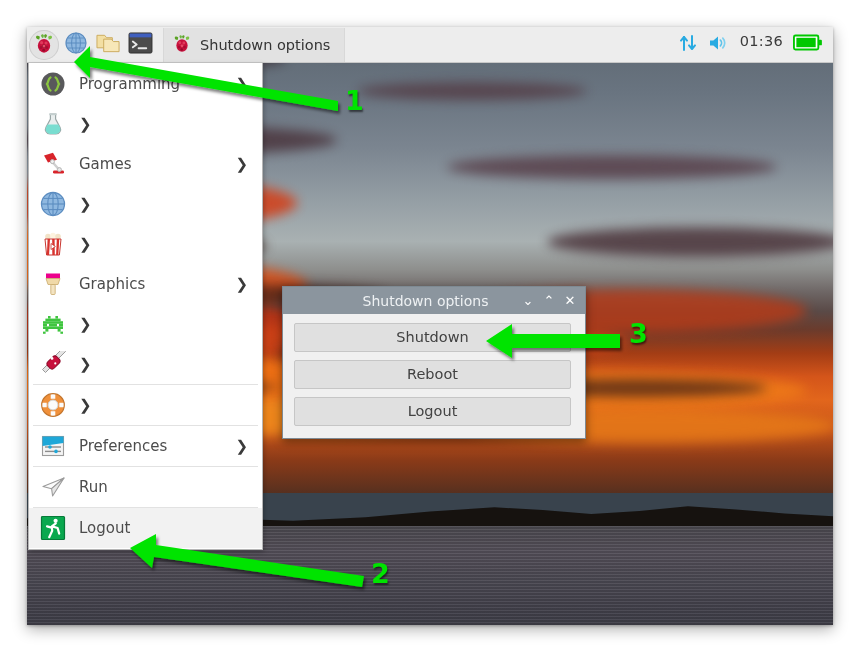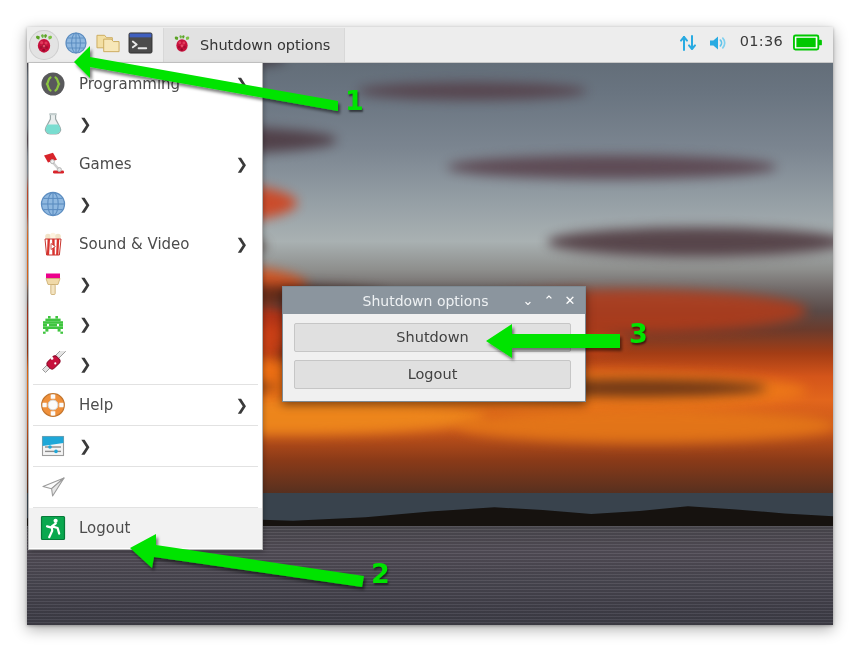--- a/index.html
+++ b/index.html
@@ -430,32 +430,32 @@
             <circle cx="8" cy="5.6" r="2.8" fill="#f2e3c8"></circle>
             <circle cx="13" cy="4.6" r="2.8" fill="#fdf3df"></circle>
             <circle cx="18" cy="5.6" r="2.8" fill="#f2e3c8"></circle>
             <path d="M5 8h16l-1.6 16H6.6z" fill="#ffffff" stroke="#c8352f" stroke-width="1"></path>
             <path d="M7.6 8h2.4l-.9 16H6.9z" fill="#d8332e"></path>
             <path d="M12.2 8h2.4l.2 16h-2.5z" fill="#d8332e"></path>
             <path d="M16.8 8h2.4l-.8 16h-2.3z" fill="#d8332e"></path>
             <path d="M11 12.5l4.4 3-4.4 3z" fill="#ffffff" stroke="#c8352f" stroke-width=".8"></path>
           </svg>
         </span>
-        <span class="mi-label">Sound &amp; Video</span>
         <span class="mi-arrow">❯</span>
       </div>
 
       <div class="menu-item">
         <span class="mi-icon">
           <svg width="26" height="26" viewBox="0 0 26 26">
             <rect x="6" y="2.5" width="14" height="5" fill="#ec008c"></rect>
             <path d="M6 7.5h14l-2 6H8z" fill="#f0d9a8" stroke="#c9a96a" stroke-width=".8"></path>
             <rect x="10.8" y="13.5" width="4.4" height="10" rx="1" fill="#f3e4c2" stroke="#c9a96a" stroke-width=".8"></rect>
           </svg>
         </span>
+        <span class="mi-label">Graphics</span>
         <span class="mi-arrow">❯</span>
       </div>
 
       <div class="menu-item">
         <span class="mi-icon">
           <svg width="26" height="26" viewBox="0 0 26 26" fill="#3fc53f">
             <rect x="8" y="5" width="2.6" height="2.6"></rect>
               <rect x="15.4" y="5" width="2.6" height="2.6"></rect>
             <rect x="5.4" y="7.6" width="15.2" height="2.6"></rect>
             <rect x="3" y="10.2" width="20" height="2.6"></rect>
@@ -489,49 +489,50 @@
 
       <div class="menu-item">
         <span class="mi-icon">
           <svg width="26" height="26" viewBox="0 0 26 26">
             <circle cx="13" cy="13" r="11.3" fill="#f0903a"></circle>
             <circle cx="13" cy="13" r="5" fill="#fbfbfb" stroke="#d0d0d0" stroke-width="1"></circle>
             <path d="M13 1.7v5M13 19.3v5M1.7 13h5M19.3 13h5" stroke="#fbfbfb" stroke-width="4.6"></path>
             <circle cx="13" cy="13" r="11.3" fill="none" stroke="#c4762e" stroke-width="1.2"></circle>
           </svg>
         </span>
-        <span class="mi-label">Help</span>
         <span class="mi-arrow">❯</span>
       </div>
 
       <div class="menu-sep"></div>
 
       <div class="menu-item">
         <span class="mi-icon">
           <svg width="26" height="26" viewBox="0 0 26 26">
             <rect x="2.5" y="3.5" width="21" height="19" fill="#f4f4f4" stroke="#9b9b9b" stroke-width="1.1"></rect>
             <path d="M2.5 3.5h21v6.4l-21 3.2z" fill="#1ea7d8"></path>
             <line x1="5" y1="14" x2="21" y2="14" stroke="#8c8c8c" stroke-width="1.4"></line>
             <circle cx="10" cy="14" r="1.8" fill="#1ea7d8"></circle>
             <line x1="5" y1="18.4" x2="21" y2="18.4" stroke="#8c8c8c" stroke-width="1.4"></line>
             <circle cx="16" cy="18.4" r="1.8" fill="#1ea7d8"></circle>
           </svg>
         </span>
+        <span class="mi-label">Preferences</span>
         <span class="mi-arrow">❯</span>
       </div>
 
       <div class="menu-sep"></div>
 
       <div class="menu-item">
         <span class="mi-icon">
           <svg width="26" height="26" viewBox="0 0 26 26">
             <path d="M24 4L3 12.5l8.6 2.2z" fill="#fbfbfb" stroke="#9b9b9b" stroke-width="1.1" stroke-linejoin="round"></path>
             <path d="M24 4l-12.4 10.7 1 7.3z" fill="#e6e6e6" stroke="#9b9b9b" stroke-width="1.1" stroke-linejoin="round"></path>
           </svg>
         </span>
+        <span class="mi-label">Run</span>
       </div>
 
       <div class="menu-sep"></div>
 
       <div class="menu-item hl">
         <span class="mi-icon">
           <svg width="26" height="26" viewBox="0 0 26 26">
             <rect x="1.5" y="1.5" width="23" height="23" rx="1" fill="#0aa84f" stroke="#067a39" stroke-width="1.2"></rect>
             <circle cx="15.6" cy="5.8" r="2.1" fill="#ffffff"></circle>
             <path d="M15.8 8.4l-4 3 .4 4.4-3 6.4M12.2 11.4l5.4 1.6 1.6 5.6M11.6 12.6L7 11.4" fill="none" stroke="#ffffff" stroke-width="2.2" stroke-linecap="round" stroke-linejoin="round"></path>
@@ -543,20 +544,21 @@
 
     <div id="dialog">
       <div id="dialog-titlebar">
         <span id="dialog-title">Shutdown options</span>
         <span class="win-btn">⌄</span>
         <span class="win-btn">⌃</span>
         <span class="win-btn">✕</span>
       </div>
       <div id="dialog-body">
         <div class="dlg-btn">Shutdown</div>
+        <div class="dlg-btn">Reboot</div>
         <div class="dlg-btn">Logout</div>
       </div>
     </div>
 
   </div>
 
   <svg class="annot" style="left:0; top:0; width:861px; height:658px;" viewBox="0 0 861 658">
     <defs>
       <filter id="ashadow" x="-30%" y="-30%" width="180%" height="180%">
         <feDropShadow dx="2" dy="3" stdDeviation="1.6" flood-color="#000" flood-opacity="0.5"></feDropShadow>

